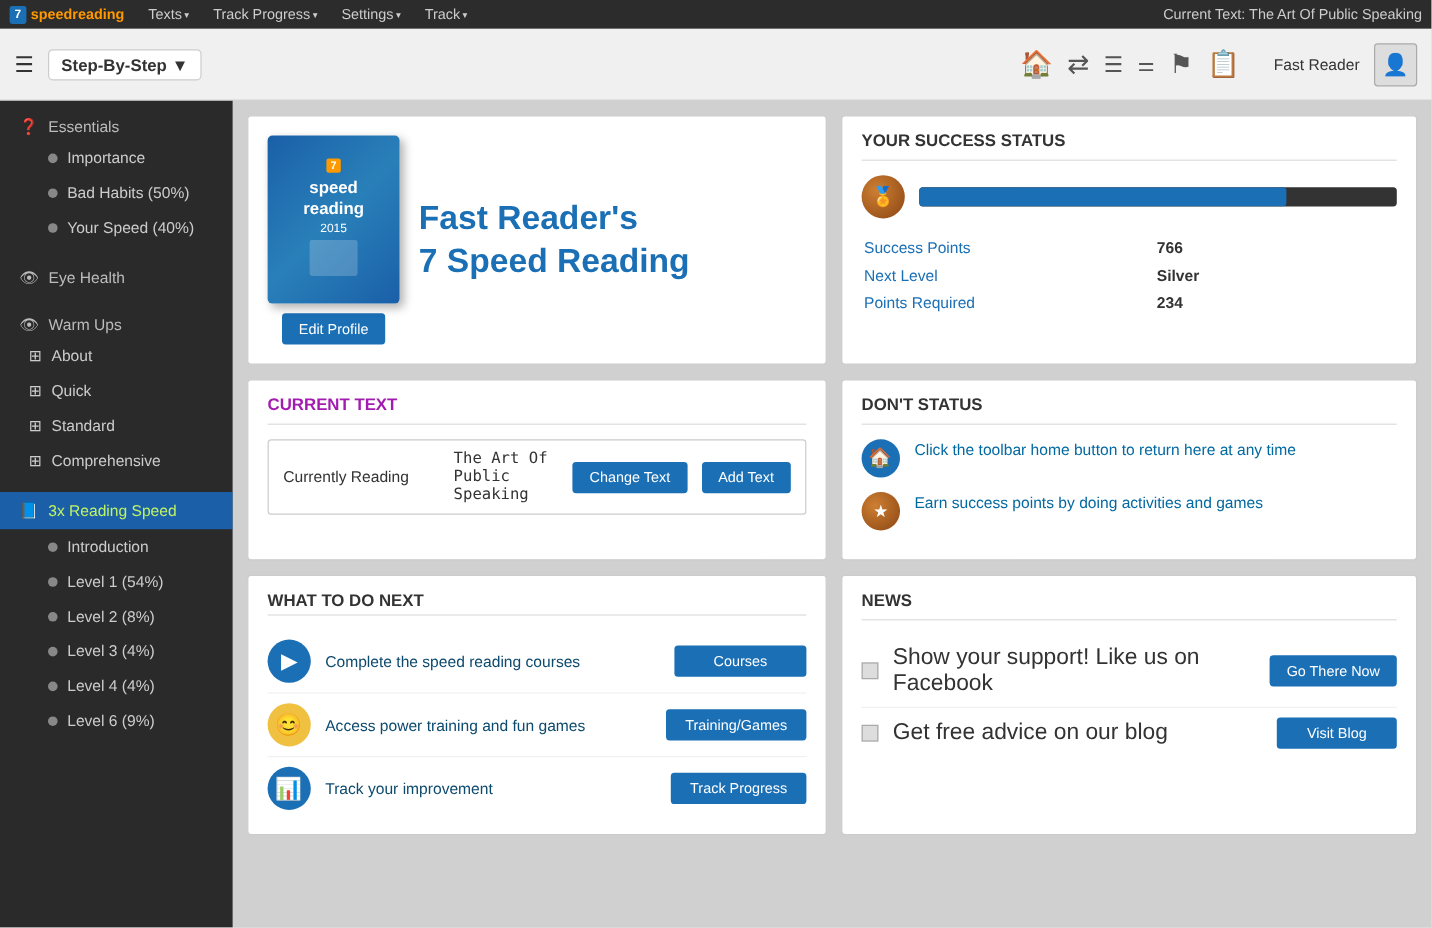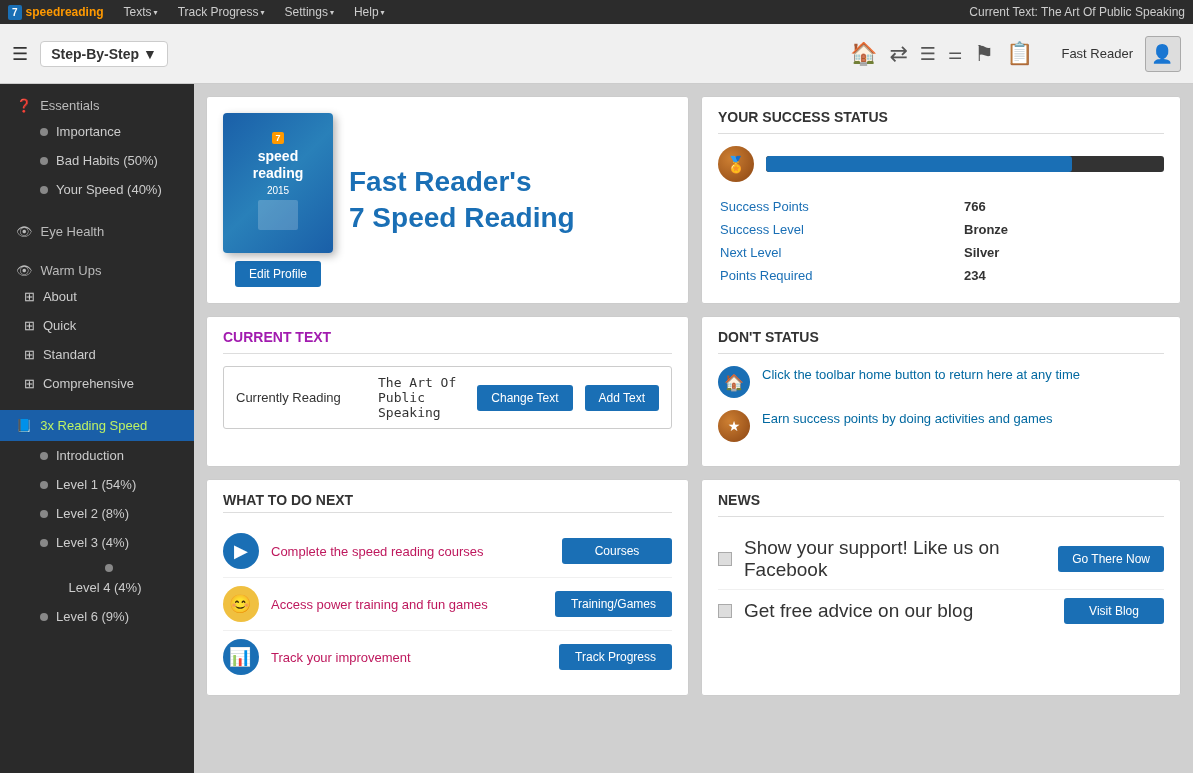--- a/index.html
+++ b/index.html
@@ -402,21 +402,21 @@
       border-radius: 50%;
       display: flex;
       align-items: center;
       justify-content: center;
       font-size: 18px;
       flex-shrink: 0;
     }
     .next-icon.blue { background: #1a6fb5; color: white; }
     .next-icon.yellow { background: #f0c040; color: #333; }
     .next-icon.gray { background: #1a6fb5; color: white; }
-    .next-text { flex: 1; font-size: 13px; color: #be185d; }
+    .next-text { flex: 1; font-size: 13px; color: #0c4a6e; }
     .next-btn {
       background: #1a6fb5;
       color: white;
       border: none;
       border-radius: 3px;
       padding: 6px 16px;
       cursor: pointer;
       font-size: 12px;
       min-width: 110px;
     }
@@ -484,21 +484,21 @@
   </span>
   <span class="menu-item">
     <span>Track Progress</span>
     <span class="arrow">▾</span>
   </span>
   <span class="menu-item">
     <span>Settings</span>
     <span class="arrow">▾</span>
   </span>
   <span class="menu-item">
-    <span>Help</span>
+    <span>Track</span>
     <span class="arrow">▾</span>
   </span>
   <span class="current-text-label">Current Text: The Art Of Public Speaking</span>
 </div>
 
 <div id="toolbar">
   <span class="hamburger">☰</span>
   <button class="breadcrumb-btn">
     <span>Step-By-Step</span>
     <span>▼</span>
@@ -578,21 +578,21 @@
         <span>Level 1 (54%)</span>
       </div>
       <div class="sidebar-item" style="padding-left:32px;">
         <span class="si-circle"></span>
         <span>Level 2 (8%)</span>
       </div>
       <div class="sidebar-item" style="padding-left:32px;">
         <span class="si-circle"></span>
         <span>Level 3 (4%)</span>
       </div>
-      <div class="sidebar-item" style="padding-left:32px;flex-direction:column;">
+      <div class="sidebar-item" style="padding-left:32px;">
         <span class="si-circle"></span>
         <span>Level 4 (4%)</span>
       </div>
       <div class="sidebar-item" style="padding-left:32px;">
         <span class="si-circle"></span>
         <span>Level 6 (9%)</span>
       </div>
     </div>
   </div>
 
@@ -622,24 +622,20 @@
         <div class="medal">🏅</div>
         <div class="progress-bar-container">
           <div class="progress-bar-fill" style="width:77%;"></div>
         </div>
       </div>
       <table class="stats-table">
         <tbody>
             <tr>
           <td>Success Points</td>
           <td>766</td>
-        </tr>
-        <tr>
-          <td>Success Level</td>
-          <td>Bronze</td>
         </tr>
         <tr>
           <td>Next Level</td>
           <td>Silver</td>
         </tr>
         <tr>
           <td>Points Required</td>
           <td>234</td>
         </tr>
       </tbody>

